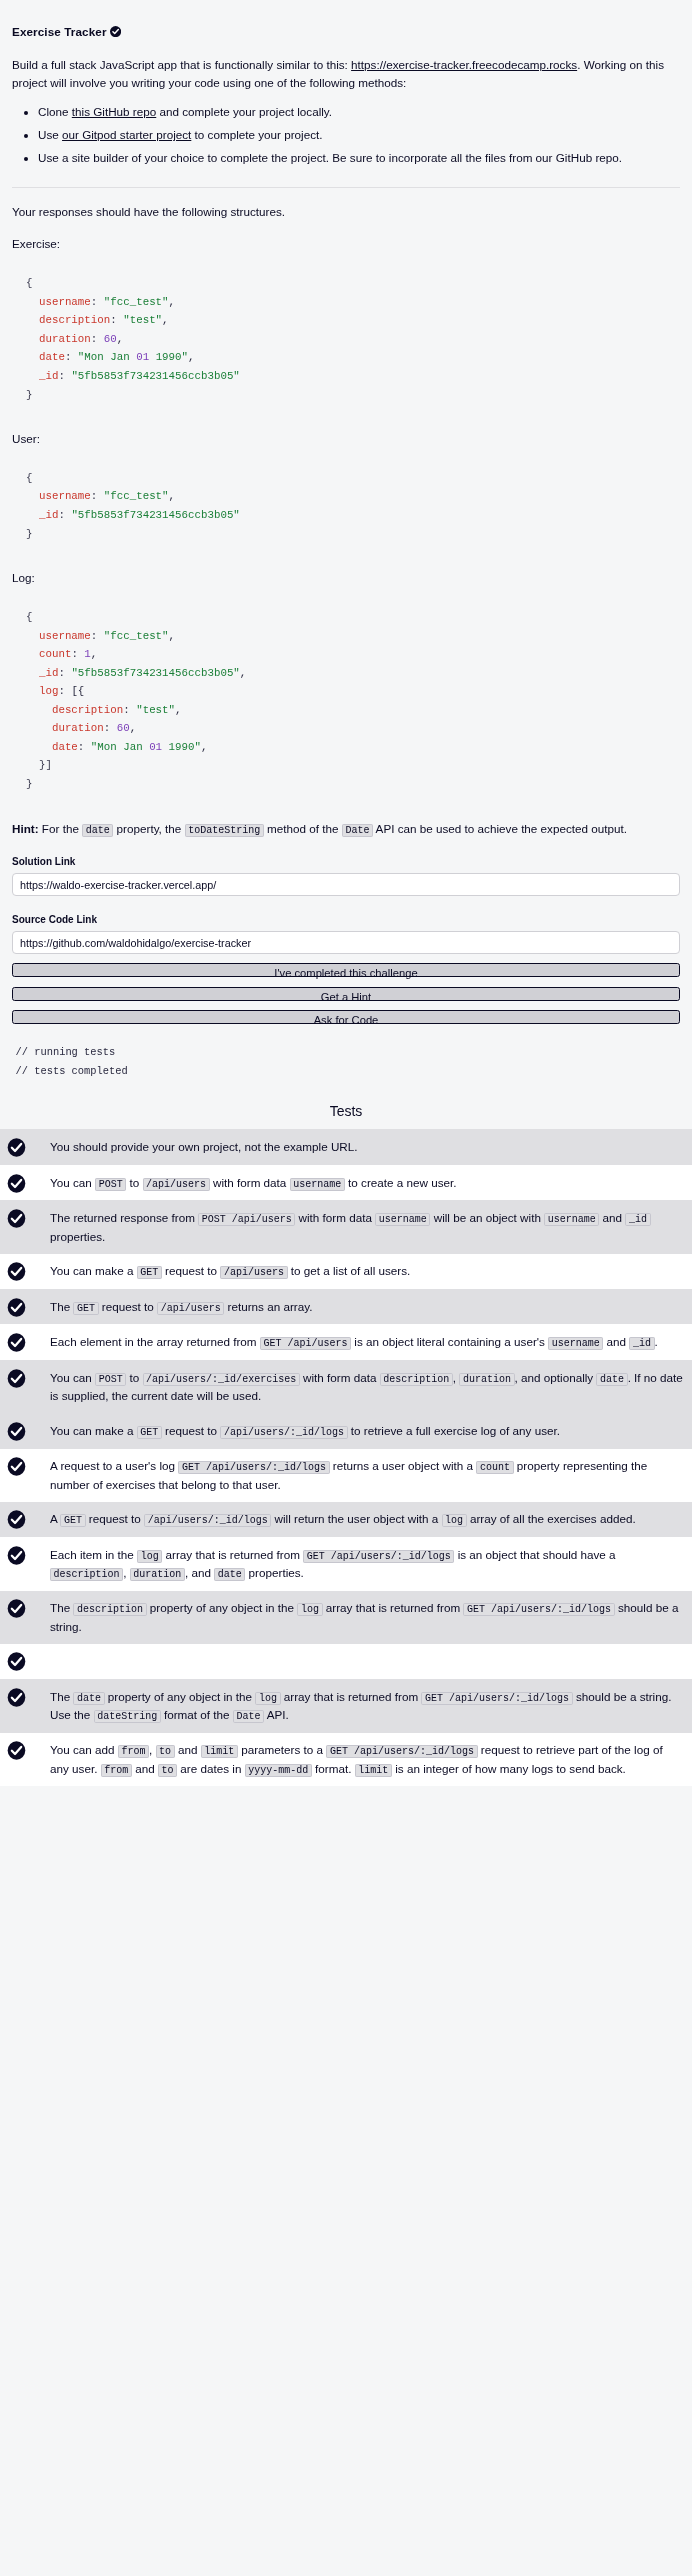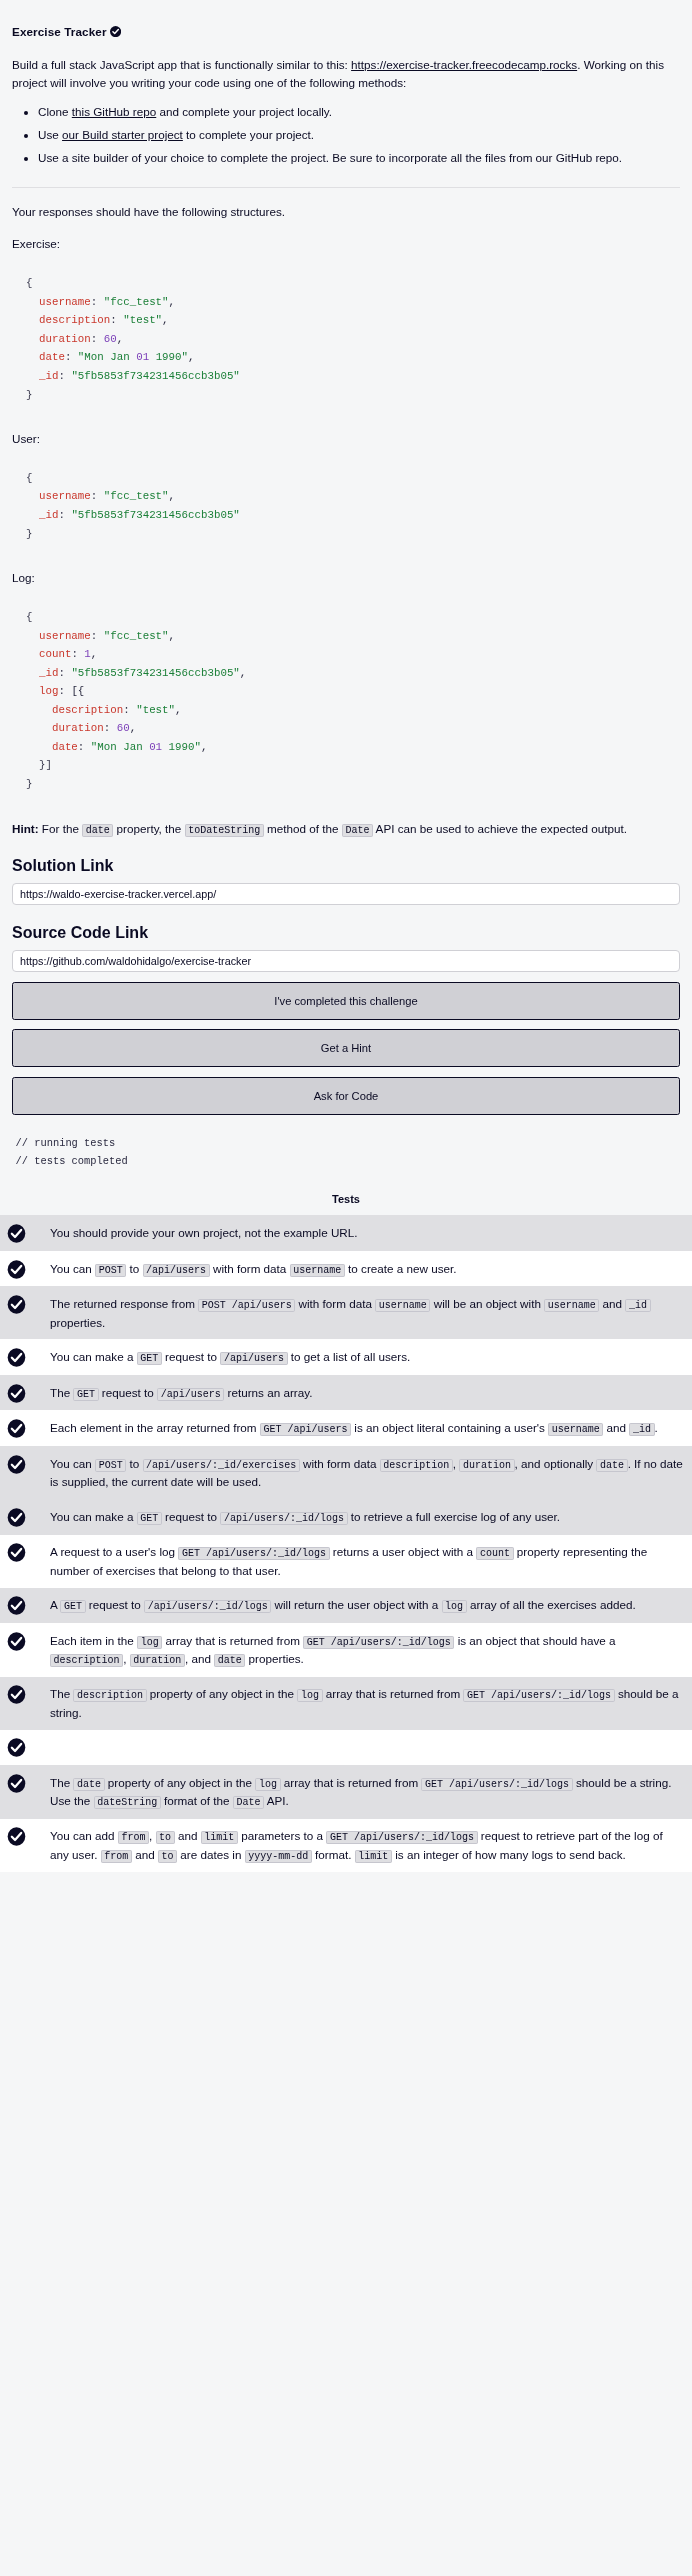--- a/index.html
+++ b/index.html
@@ -74,21 +74,21 @@
     padding: 0px 2.6px;
     color: #0a0a23;
     white-space: pre;
   }
   .hintline { margin: 12px 0 5.2px 0; }
   .hintline b { font-weight: bold; }
 
   
   .form-label {
     font-weight: bold;
-    font-size: 16px;
+    font-size: 10px;
     margin: 15.6px 0 4.3px 0;
   }
   .form-input {
     display: block;
     width: 100%;
     height: 22.5px;
     background: #ffffff;
     border: 0.9px solid #d0d0d5;
     border-radius: 4px;
     font-family: "Liberation Sans", sans-serif;
@@ -101,41 +101,41 @@
   .btn {
     display: block;
     width: 100%;
     margin-top: 9.5px;
     background: #d0d0d5;
     border: 1.7px solid #0a0a23;
     border-radius: 2.6px;
     color: #0a0a23;
     font-family: "Liberation Sans", sans-serif;
     font-size: 11.2px;
-    height: 38px;
+    height: 14px;
     line-height: 18px;
     text-align: center;
     cursor: pointer;
     padding: 0;
   }
 
   
   .console {
     font-family: "Liberation Mono", monospace;
     font-size: 10.4px;
     color: #2a2a40;
     line-height: 1.75;
     margin: 19px 0 0 0;
     padding-left: 3.5px;
   }
 
   .tests-head {
     text-align: center;
-    font-weight: bold;
-    font-size: 11px;
+    font-weight: normal;
+    font-size: 14px;
     margin: 21px 0 7px 0;
   }
 
   
   .tests { margin: 0 0 17.3px 0; }
   .test-row {
     display: flex;
     align-items: flex-start;
     gap: 24px;
     padding: 7.8px 8.7px 7.8px 7px;
@@ -161,21 +161,21 @@
             <path d="M4.2 8.2 L6.7 10.7 L11.9 5.1" stroke="#ffffff" stroke-width="2.1" fill="none" stroke-linecap="round" stroke-linejoin="round"></path>
           </svg></span>
     </div>
 
     <p class="body">
       <span>Build a full stack JavaScript app that is functionally similar to this: </span><a class="lnk" href="#">https://exercise-tracker.freecodecamp.rocks</a><span>. Working on this project will involve you writing your code using one of the following methods:</span>
     </p>
 
     <ul class="methods">
       <li><span>Clone </span><a class="lnk" href="#">this GitHub repo</a><span> and complete your project locally.</span></li>
-      <li><span>Use </span><a class="lnk" href="#">our Build starter project</a><span> to complete your project.</span></li>
+      <li><span>Use </span><a class="lnk" href="#">our Gitpod starter project</a><span> to complete your project.</span></li>
       <li><span>Use a site builder of your choice to complete the project. Be sure to incorporate all the files from our GitHub repo.</span></li>
     </ul>
 
     <hr class="rule">
 
     <p class="body">Your responses should have the following structures.</p>
 
     <p class="lbl">Exercise:</p>
     <pre class="codeblock"><span class="p">{</span>
   <span class="k">username</span><span class="p">: </span><span class="s">"fcc_test"</span>,

